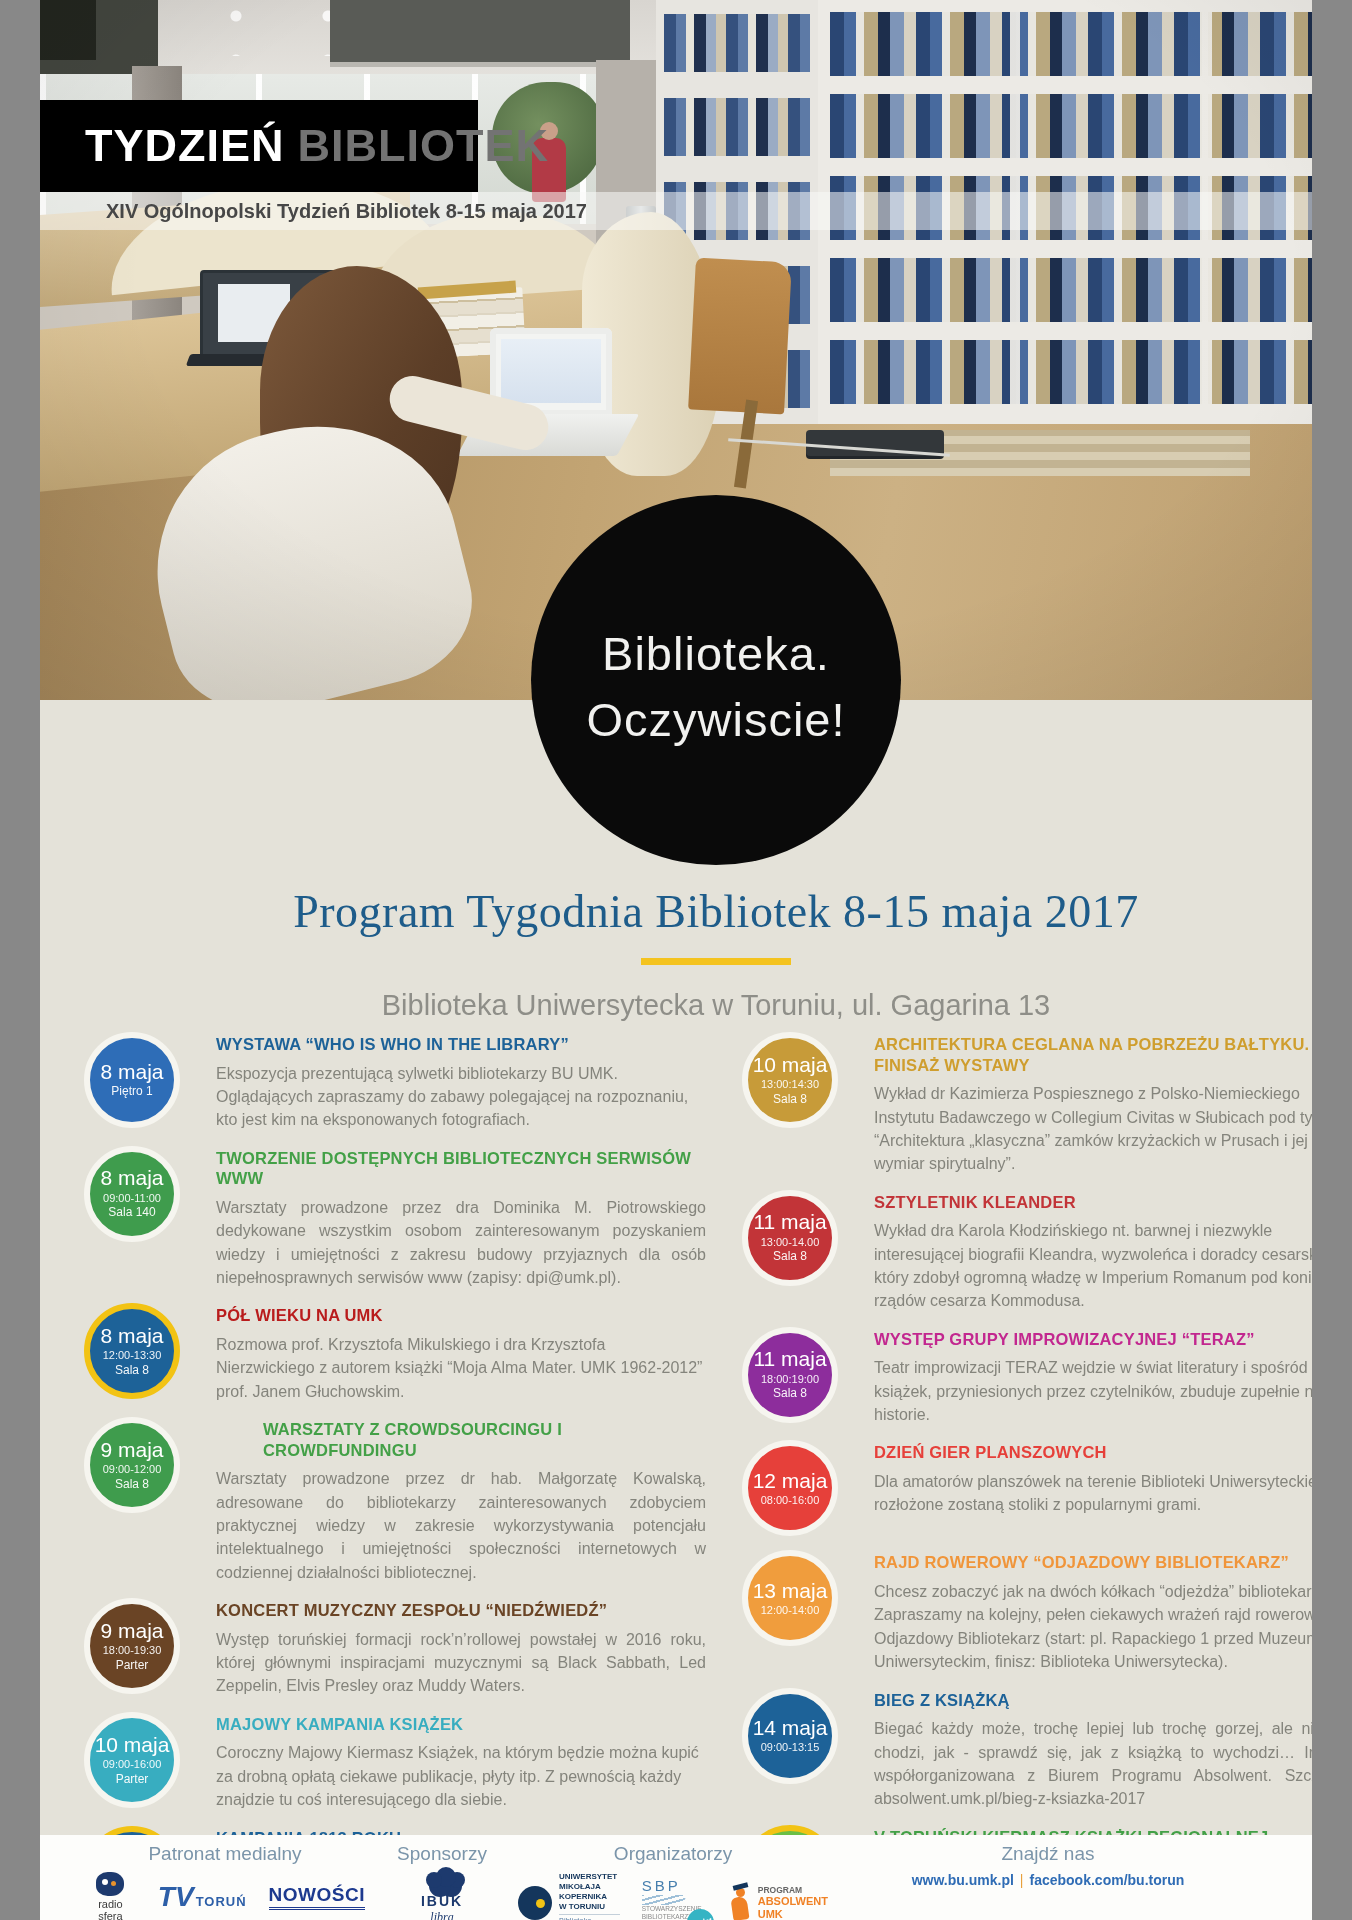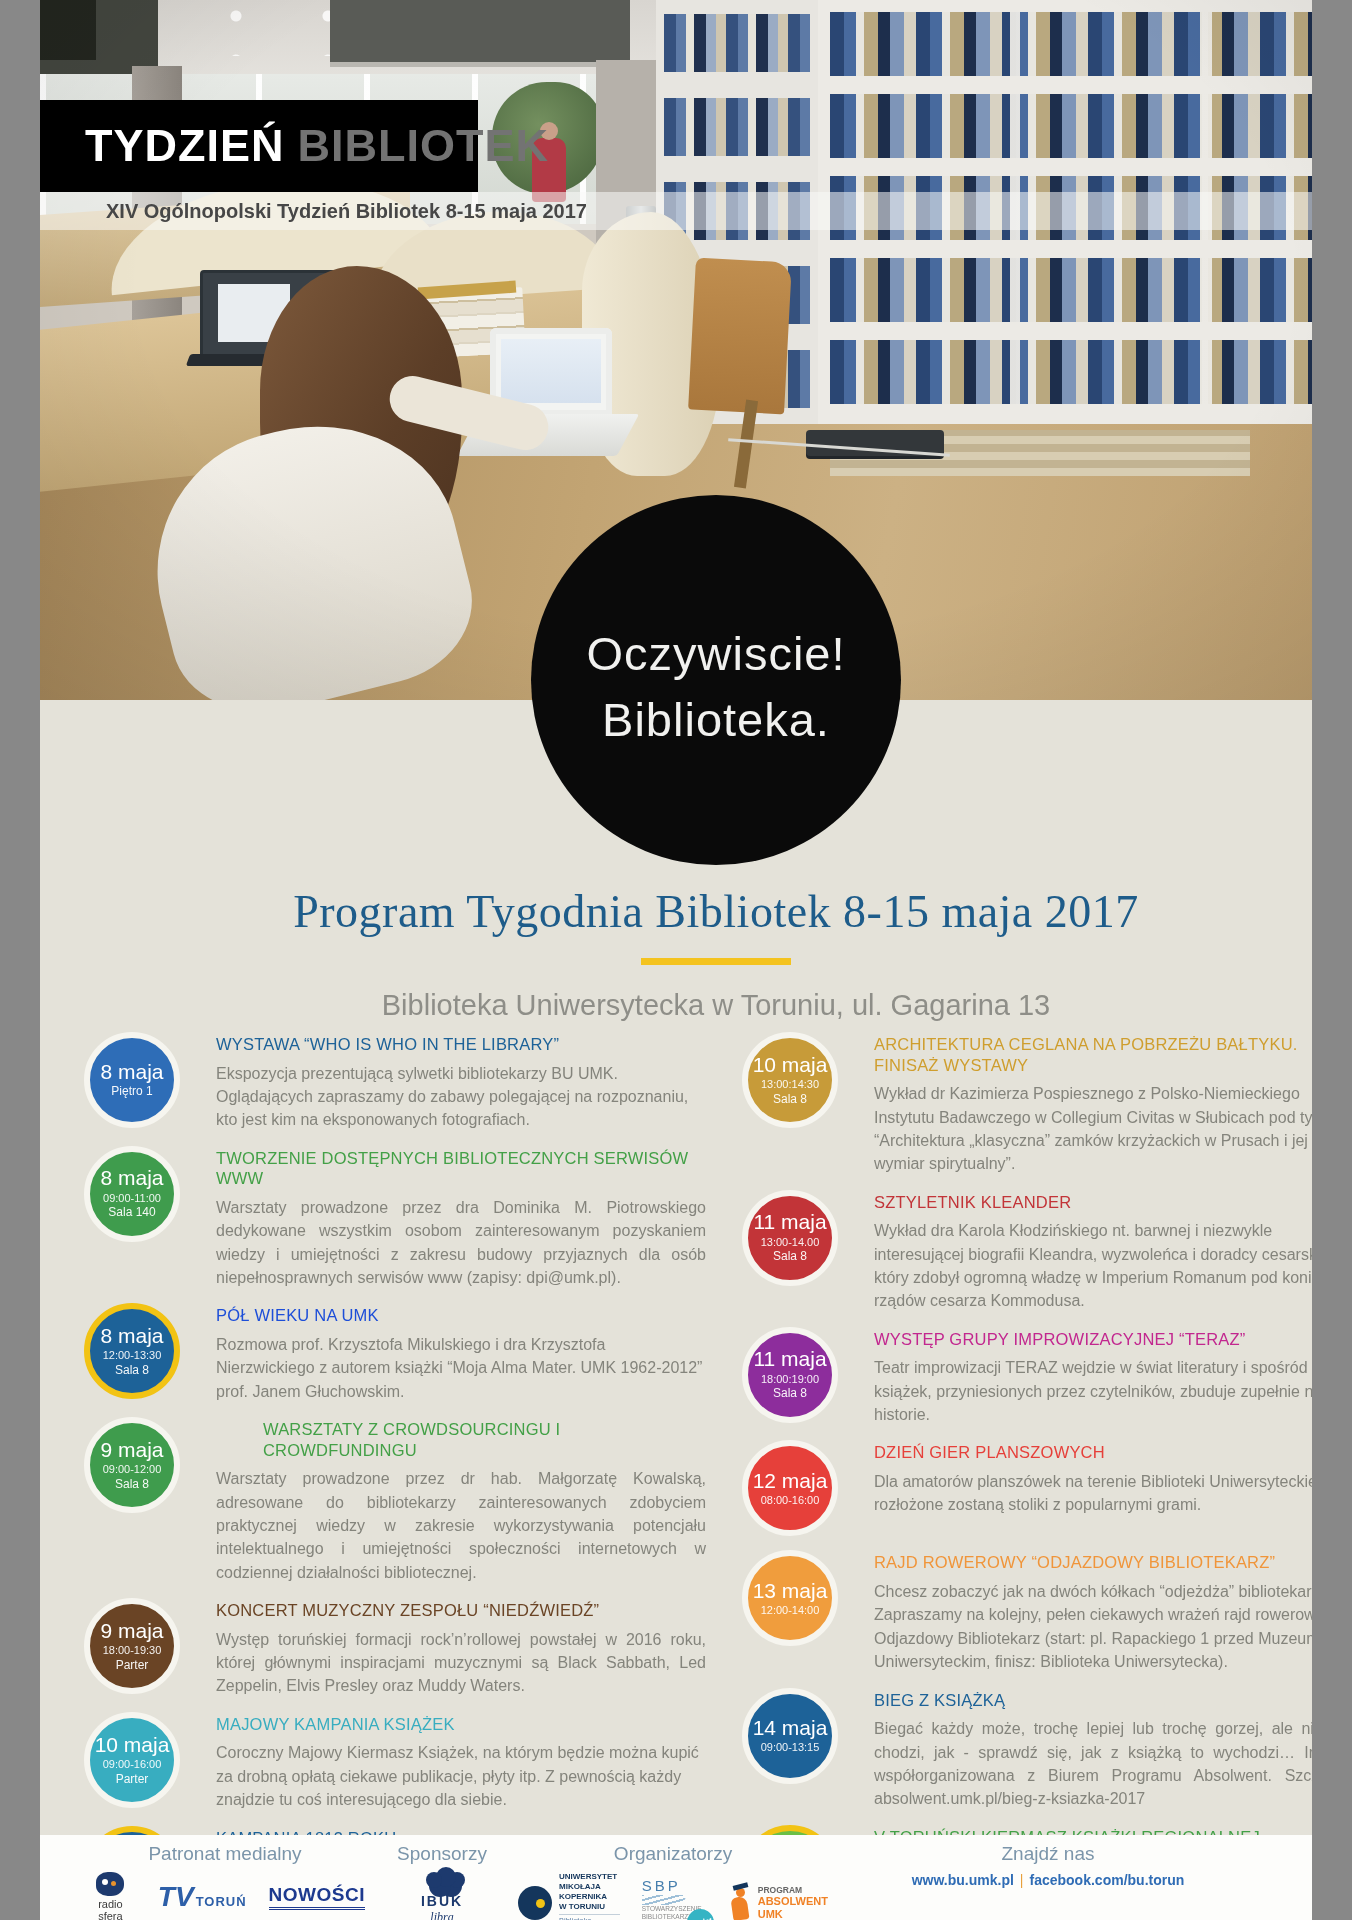--- a/index.html
+++ b/index.html
@@ -96,21 +96,21 @@
   .col{position:absolute;top:1032px;z-index:3;}
   .col-left{left:44px;width:622px;}
   .col-right{left:702px;width:620px;}
   .event{display:flex;gap:36px;align-items:flex-start;margin-bottom:14px;}
   .badge{flex:0 0 auto;width:96px;height:96px;border-radius:50%;border:6px solid #7f1d1d;box-sizing:border-box;
     display:flex;flex-direction:column;align-items:center;justify-content:center;color:#fff;}
   .b-date{font-size:21px;line-height:1.15;}
   .b-time{font-size:11px;opacity:.92;line-height:1.35;}
   .b-room{font-size:12px;opacity:.95;line-height:1.3;}
   .etext{flex:1 1 auto;padding-top:2px;}
-  .etitle{margin:0 0 7px 0;font-size:16.5px;font-weight:400;letter-spacing:.2px;line-height:1.25;}
+  .etitle{margin:0 0 7px 0;font-size:16.5px;font-weight:700;letter-spacing:.2px;line-height:1.25;}
   .ebody{margin:0;font-size:16px;line-height:1.46;color:#84847c;}
   .just{text-align:justify;}
   
   .footer{position:absolute;left:0;top:1835px;width:1352px;height:85px;background:#fdfdfb;z-index:10;}
   .fgroup{position:absolute;top:8px;text-align:center;}
   .fhead{font-size:19px;color:#7b95aa;font-weight:400;margin-bottom:7px;}
   .flogos{display:flex;align-items:center;justify-content:center;gap:22px;}
   .g-patronat{left:45px;width:280px;}
   .g-sponsorzy{left:342px;width:120px;}
   .g-organizatorzy{left:478px;width:310px;}
@@ -216,22 +216,22 @@
   <div class="banner">
     <span class="t1">TYDZIEŃ</span>
     <span class="t2">BIBLIOTEK</span>
   </div>
 
   <div class="strip">
     <span>XIV Ogólnopolski Tydzień Bibliotek 8-15 maja 2017</span>
   </div>
 
   <div class="circle">
+    <span>Biblioteka.</span>
     <span>Oczywiscie!</span>
-    <span>Biblioteka.</span>
   </div>
 
   <div class="content">
     <h1 class="prog-title">Program Tygodnia Bibliotek 8-15 maja 2017</h1>
     <div class="title-rule"></div>
     <p class="venue">Biblioteka Uniwersytecka w Toruniu, ul. Gagarina 13</p>
   </div>
 
   <div class="col col-left">
 
@@ -259,21 +259,21 @@
       </div>
     </div>
 
     <div class="event">
       <div class="badge" style="background: rgb(29, 98, 152); border-color: rgb(242, 195, 20);">
         <div class="b-date">8 maja</div>
         <div class="b-time">12:00-13:30</div>
         <div class="b-room">Sala 8</div>
       </div>
       <div class="etext">
-        <h3 class="etitle" style="color: #1d4ed8;">PÓŁ WIEKU NA UMK</h3>
+        <h3 class="etitle" style="color: #b91c1c;">PÓŁ WIEKU NA UMK</h3>
         <p class="ebody">Rozmowa prof. Krzysztofa Mikulskiego i dra Krzysztofa Nierzwickiego z autorem książki “Moja Alma Mater. UMK 1962-2012” prof. Janem Głuchowskim.</p>
       </div>
     </div>
 
     <div class="event">
       <div class="badge" style="background: rgb(63, 156, 77); border-color: rgb(246, 245, 239);">
         <div class="b-date">9 maja</div>
         <div class="b-time">09:00-12:00</div>
         <div class="b-room">Sala 8</div>
       </div>

